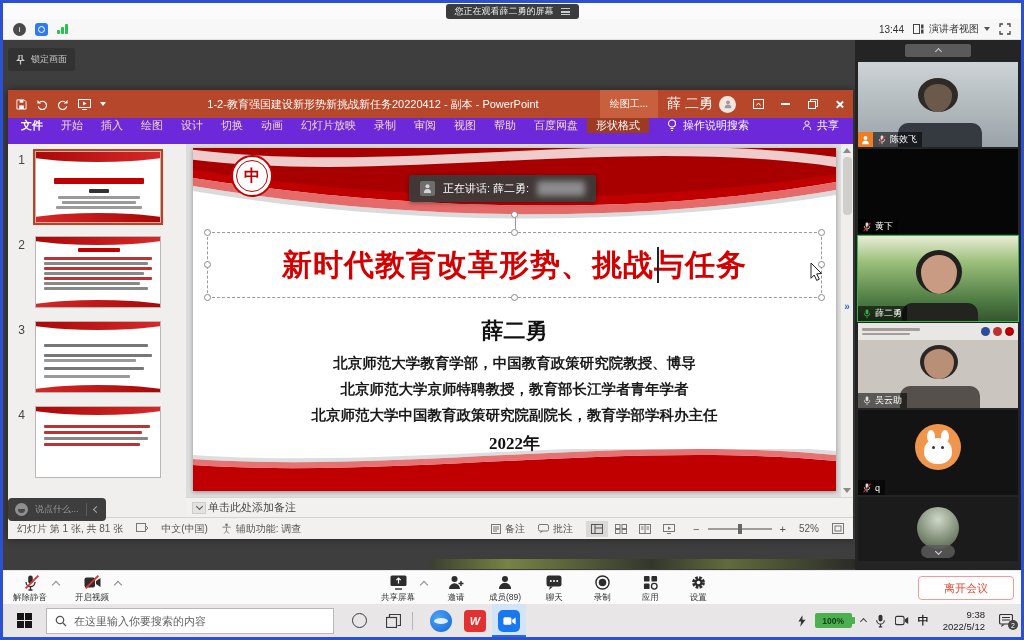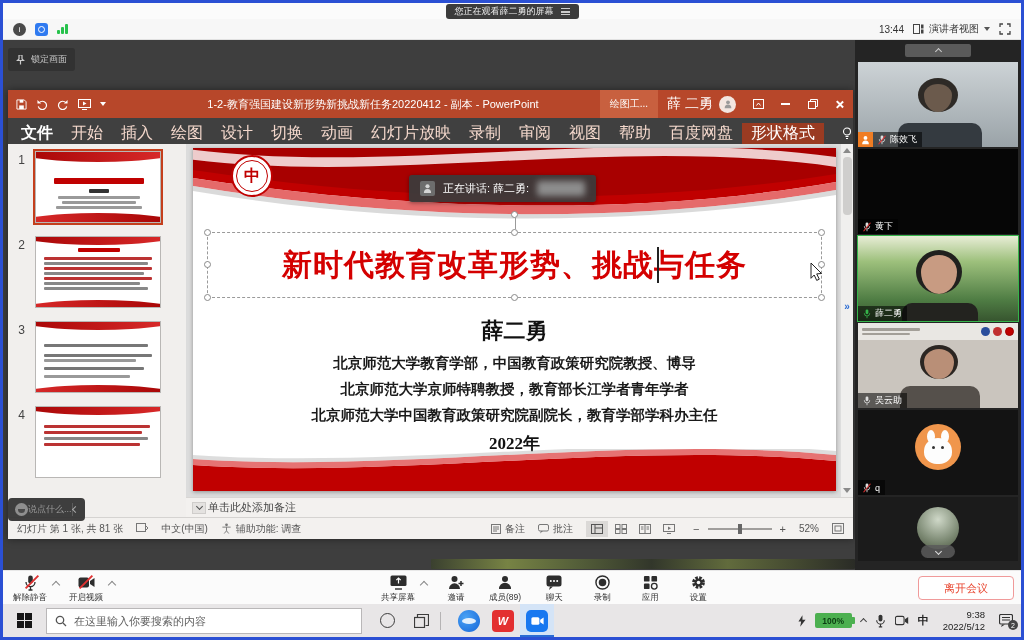--- a/index.html
+++ b/index.html
@@ -41,21 +41,21 @@
   .ctx-group{background:#C8603F;height:100%;display:flex;align-items:center;padding:0 10px;font-size:10px;margin-left:auto}
   .ppt-user{display:flex;gap:6px;align-items:center;padding:0 9px;font-size:14px}
   .avatar-c{width:17px;height:17px;border-radius:50%;background:#f3e6e0;display:flex;align-items:center;justify-content:center}
   .win-ctrl{display:flex;height:100%}
   .wbtn{width:27px;display:flex;align-items:center;justify-content:center}
   .glyph-min{width:9px;height:1.5px;background:#fff}
   .glyph-x{position:relative;width:9px;height:9px}
   .glyph-x::before,.glyph-x::after{content:'';position:absolute;left:4px;top:0;width:1.5px;height:9px;background:#fff}
   .glyph-x::before{transform:rotate(45deg)}.glyph-x::after{transform:rotate(-45deg)}
 
-  .ppt-tabs{height:26px;background:#404040;display:flex;align-items:flex-end;padding:0 4px;color:#f4d8cc;font-size:16px;flex:none}
+  .ppt-tabs{height:26px;background:#6d28d9;display:flex;align-items:flex-start;padding:0 4px;color:#f4d8cc;font-size:11px;flex:none}
   .tab{display:flex;align-items:center;padding:0 9px;white-space:nowrap}
   .tab.file{color:#fff;font-weight:bold}
   .tab.ctx{background:#9A3B22;color:#fff}
   .tellme{display:flex;align-items:center;gap:6px;padding:0 8px;color:#fff;margin-left:10px;white-space:nowrap}
   .share-tab{display:flex;align-items:center;gap:5px;color:#fff;padding:0 10px;white-space:nowrap}
 
   .ppt-body{flex:1;display:flex;min-height:0}
   .thumbs{width:178px;background:#f1efed;overflow:hidden;padding-top:7px;flex:none}
   .thumb-row{display:flex;margin-bottom:13px}
   .thumb-num{width:27px;text-align:center;font-size:12px;color:#444;padding-top:2px}
@@ -109,21 +109,21 @@
   .ppt-status{height:22px;background:#f3f1ef;border-top:1px solid #d5d3d1;display:flex;align-items:center;font-size:10px;color:#555;padding:0 9px;gap:13px;flex:none;white-space:nowrap}
   .st-item{display:flex;align-items:center;gap:4px}
   .viewbtn{padding:3px 5px;display:flex;align-items:center}
   .viewbtn.active{background:#dbd9d7}
   .zoom-track{width:64px;height:2px;background:#a09e9c;position:relative;margin:0 4px}
   .zoom-thumb{position:absolute;left:48%;top:-4px;width:4px;height:10px;background:#666}
   .zoom-mid{position:absolute;left:50%;top:-2px;width:1px;height:6px;background:#8a8886}
   .zsign{font-size:11px;color:#555}
 
   
-  .chat-pill{position:absolute;left:5px;top:458px;height:23px;background:rgba(48,48,48,.93);border-radius:4px;display:flex;align-items:center;padding:0 7px;color:#9a9a9a;font-size:9px}
+  .chat-pill{position:absolute;left:5px;top:458px;height:23px;background:rgba(48,48,48,.93);border-radius:4px;display:flex;align-items:center;gap:7px;padding:0 7px;color:#9a9a9a;font-size:9px}
   .face{width:13px;height:13px;border-radius:50%;background:#8f8f8f;position:relative}
   .face::after{content:'';position:absolute;left:3px;top:6px;width:7px;height:3.5px;border-radius:0 0 7px 7px;background:#4a4a4a}
   .chat-div{width:1px;height:13px;background:#5c5c5c}
   .chev-l{width:5px;height:5px;border-left:1.5px solid #aaa;border-bottom:1.5px solid #aaa;transform:rotate(45deg)}
 
   
   .cursor{position:absolute;left:807px;top:222px;pointer-events:none}
 
   
   .sidebar{position:absolute;left:852px;right:0;top:37px;height:530px;background:#242424;display:flex;flex-direction:column;align-items:center;padding-top:4px}
@@ -148,21 +148,21 @@
   .mb-ico{height:17px;display:flex;align-items:center;justify-content:center;position:relative}
   .slash::after{content:'';position:absolute;left:-1px;top:7px;width:18px;height:2px;background:#e03131;transform:rotate(-45deg)}
   .mb-chev{position:absolute;top:8px;width:6px;height:6px;border-right:1.5px solid #888;border-top:1.5px solid #888;transform:rotate(-45deg)}
   .leave-btn{position:absolute;right:7px;top:5px;width:96px;height:24px;border:1px solid #f09a9a;border-radius:4px;color:#e8442e;font-size:11px;background:#fff;display:flex;align-items:center;justify-content:center}
 
   
   .taskbar{position:absolute;left:0;right:0;top:601px;height:33px;background:#e8e6e7;display:flex;align-items:center}
   .start{width:43px;height:100%;display:flex;align-items:center;justify-content:center}
   .winlogo{display:grid;grid-template-columns:7px 7px;grid-template-rows:7px 7px;gap:1.5px}
   .winlogo i{background:#161616}
-  .tb-search{width:316px;height:26px;background:#fff;border:1px solid #b9b7b8;display:flex;align-items:center;gap:7px;padding:0 8px}
+  .tb-search{width:288px;height:26px;background:#fff;border:1px solid #b9b7b8;display:flex;align-items:center;gap:7px;padding:0 8px}
   .tb-search input{border:none;outline:none;flex:1;font-size:11px;color:#333;font-family:"Liberation Sans",sans-serif;background:transparent}
   .tb-search input::placeholder{color:#5f5f5f}
   .cortana{width:15px;height:15px;border-radius:50%;border:1.5px solid #3c3c3c;margin-left:18px}
   .taskview{margin-left:19px}
   .tb-sep{width:1px;height:18px;background:#b5b3b4;margin:0 11px}
   .app-ic{width:34px;height:100%;display:flex;align-items:center;justify-content:center}
   .app-ic.active{background:#d4e4f7;box-shadow:inset 0 -2px 0 #2b6cd4}
   .br-ic{width:22px;height:22px;border-radius:50%;background:radial-gradient(circle at 35% 35%,#4aa3f5,#1565d8);position:relative}
   .br-ic::after{content:'';position:absolute;left:4px;top:8px;width:14px;height:6px;border-radius:50%;background:rgba(255,255,255,.85)}
   .wps-ic{width:22px;height:22px;border-radius:4px;background:#e33030;color:#fff;font-weight:bold;font-size:11px;font-style:italic;display:flex;align-items:center;justify-content:center}
@@ -632,21 +632,21 @@
       <span class="mb-item">
         <span class="mb-ico slash">
             <svg width="13" height="16" viewBox="0 0 13 16">
               <rect x="4.2" y="0.5" width="4.6" height="8" rx="2.3" fill="#2d2d2d"></rect>
               <path d="M2 7a4.5 4.7 0 0 0 9 0M6.5 12v3M4.5 15h4" fill="none" stroke="#2d2d2d" stroke-width="1.3"></path>
             </svg>
           </span>
         <span>解除静音</span>
         <span class="mb-chev" style="right:-12px"></span>
       </span>
-      <span class="mb-item" style="margin-left:4px">
+      <span class="mb-item" style="margin-left:10px">
         <span class="mb-ico slash">
             <svg width="17" height="13" viewBox="0 0 17 13">
               <rect x="0.5" y="1.5" width="10.5" height="10" rx="2" fill="#2d2d2d"></rect>
               <path d="M12 5l4.5-3v9L12 8z" fill="#2d2d2d"></path>
             </svg>
           </span>
         <span>开启视频</span>
         <span class="mb-chev" style="right:-12px"></span>
       </span>
     </div>

